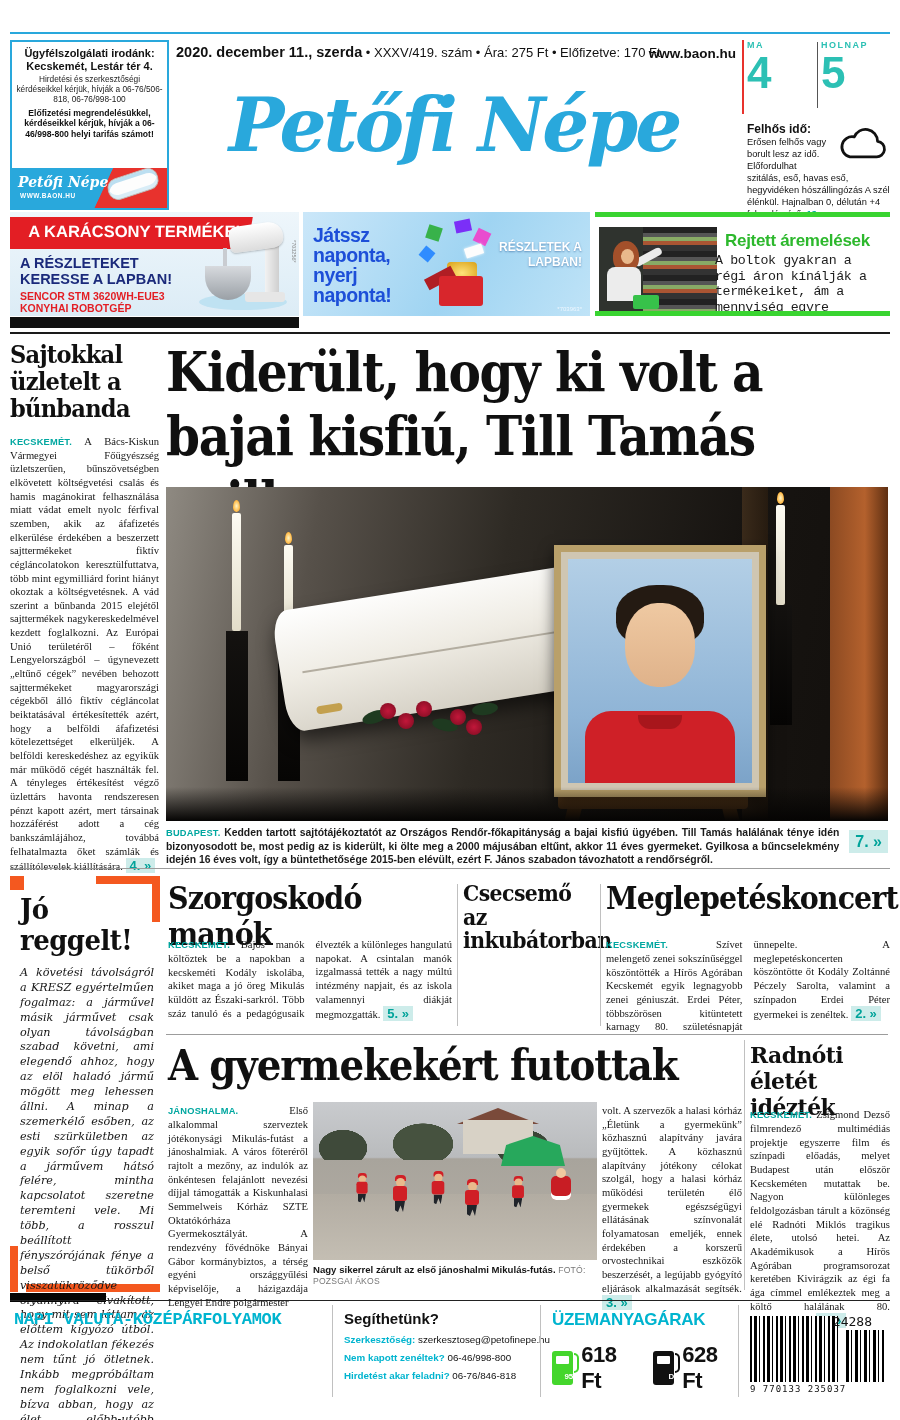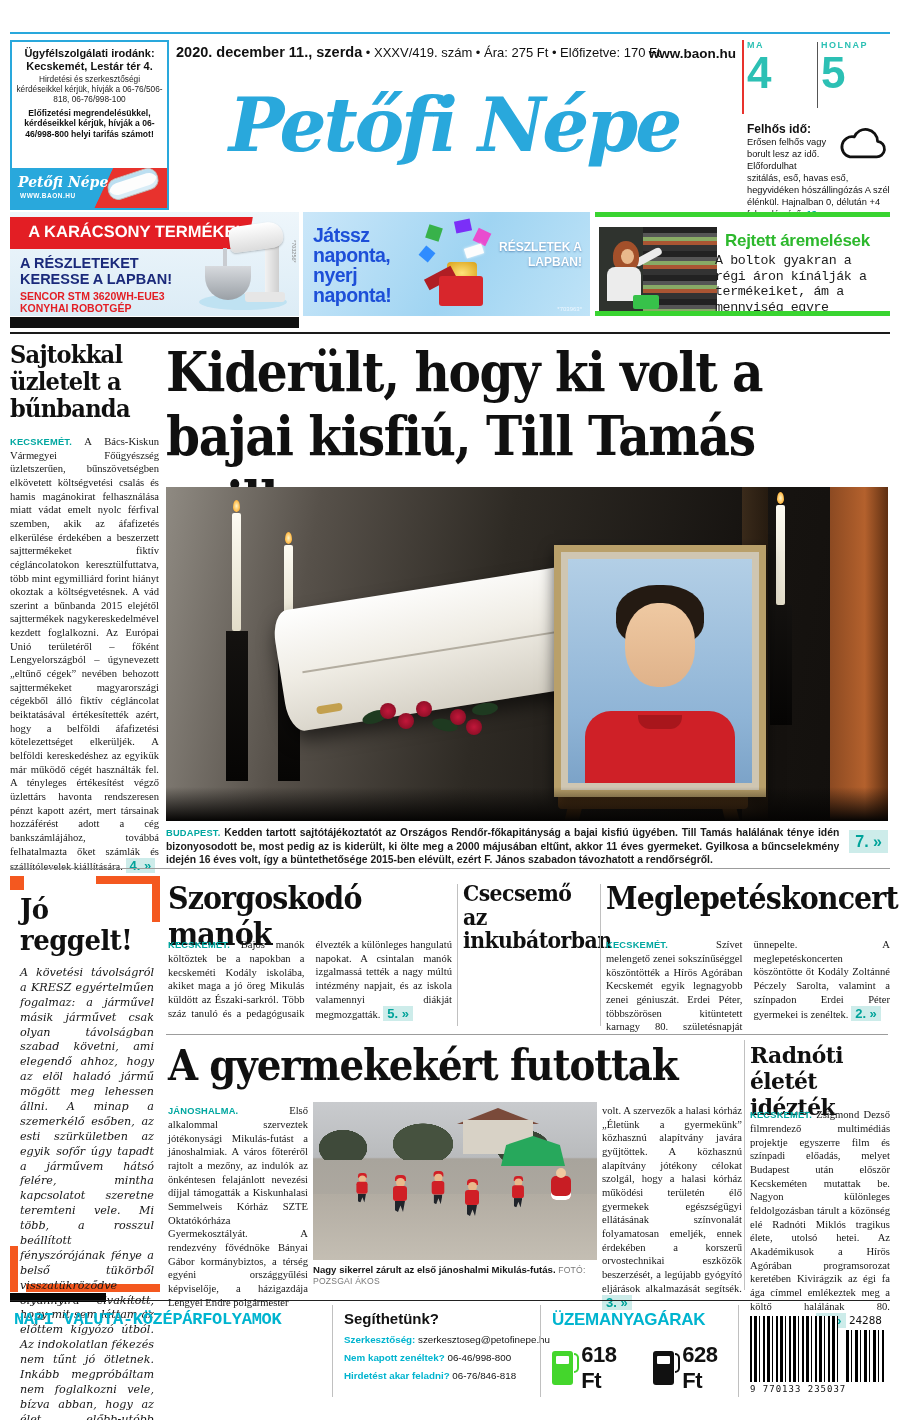--- a/index.html
+++ b/index.html
@@ -221,32 +221,32 @@
   .help-title { font-size:15px; font-weight:bold; color:#111; }
   .help-row { margin-top:7px; font-size:9.8px; color:#111; white-space:nowrap; }
   .help-label { color:#00b4cf; font-weight:bold; }
   .fv2 { left:540px; top:1305px; height:92px; }
   .fuel { left:552px; top:1310px; width:180px; }
   .fuel-row { display:flex; align-items:center; gap:8px; margin-top:12px; }
   .pump { position:relative; width:26px; height:34px; border-radius:3px; }
   .pump-green { background:#44d62c; }
   .pump-black { background:#111; }
   .pump-screen { position:absolute; left:4px; top:5px; width:13px; height:8px; background:#fff; border-radius:1px; }
-  .pump-label { position:absolute; left:0; bottom:19px; width:100%; text-align:center; color:#fff; font-size:8px; font-weight:bold; }
+  .pump-label { position:absolute; left:0; bottom:4px; width:100%; text-align:right; color:#fff; font-size:8px; font-weight:bold; }
   .pump-nozzle { position:absolute; right:-6px; top:2px; width:5px; height:20px; border:2px solid; border-left:none; border-radius:0 6px 6px 0; }
   .pump-green .pump-nozzle { border-color:#44d62c; }
   .pump-black .pump-nozzle { border-color:#111; }
   .fuel-price { font-size:22px; font-weight:bold; color:#111; letter-spacing:-0.5px; }
   .fv3 { left:738px; top:1305px; height:92px; }
   .barcode { left:750px; top:1306px; width:140px; height:90px; }
   .bc-main { position:absolute; left:0; top:10px; width:88px; height:66px;
              background:repeating-linear-gradient(90deg,#000 0 2px,#fff 2px 4px,#000 4px 7px,#fff 7px 9px,#000 9px 10px,#fff 10px 13px); }
   .bc-add { position:absolute; right:6px; top:24px; width:38px; height:52px;
             background:repeating-linear-gradient(90deg,#000 0 3px,#fff 3px 5px,#000 5px 6px,#fff 6px 9px); }
-  .bc-issue { position:absolute; right:8px; top:8px; font-family:"DejaVu Sans Mono",monospace; font-size:11px; color:#111; }
+  .bc-issue { position:absolute; right:18px; top:8px; font-family:"DejaVu Sans Mono",monospace; font-size:13px; color:#111; }
   .bc-ean { position:absolute; left:0; top:78px; font-family:"DejaVu Sans Mono",monospace; font-size:9px; color:#111; letter-spacing:1px; }
 </style>
 </head>
 <body>
 
 <div id="page">
 
   <div class="abs top-rule"></div>
 
   <div class="abs svc-box">

